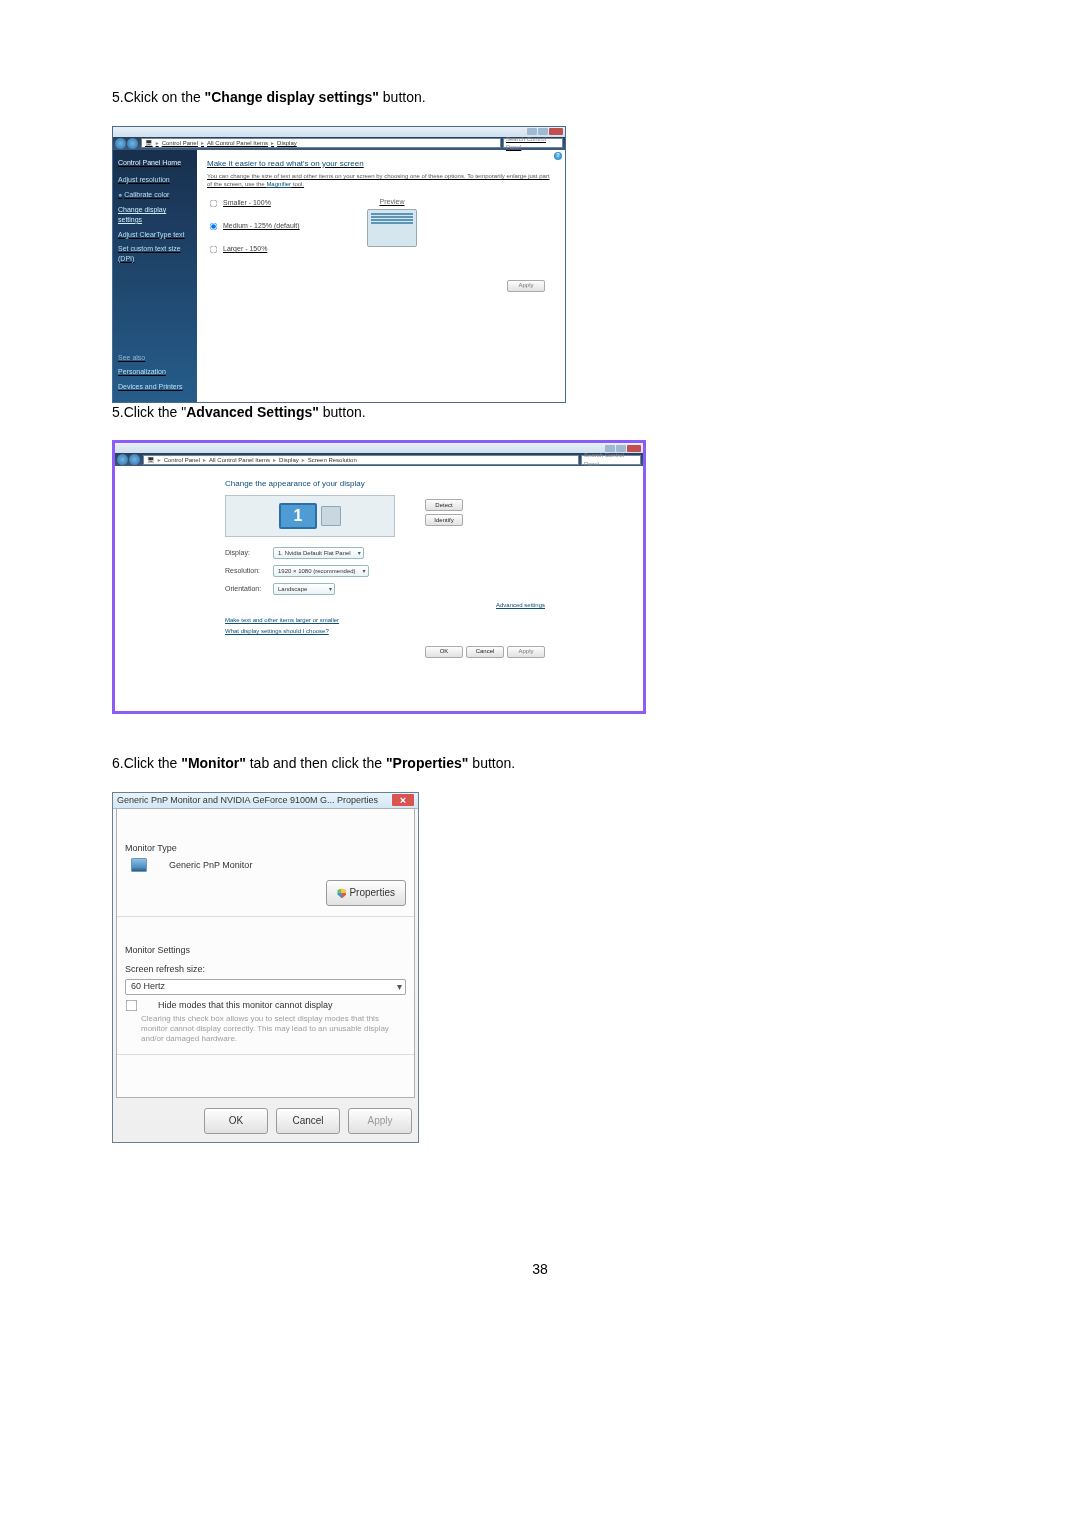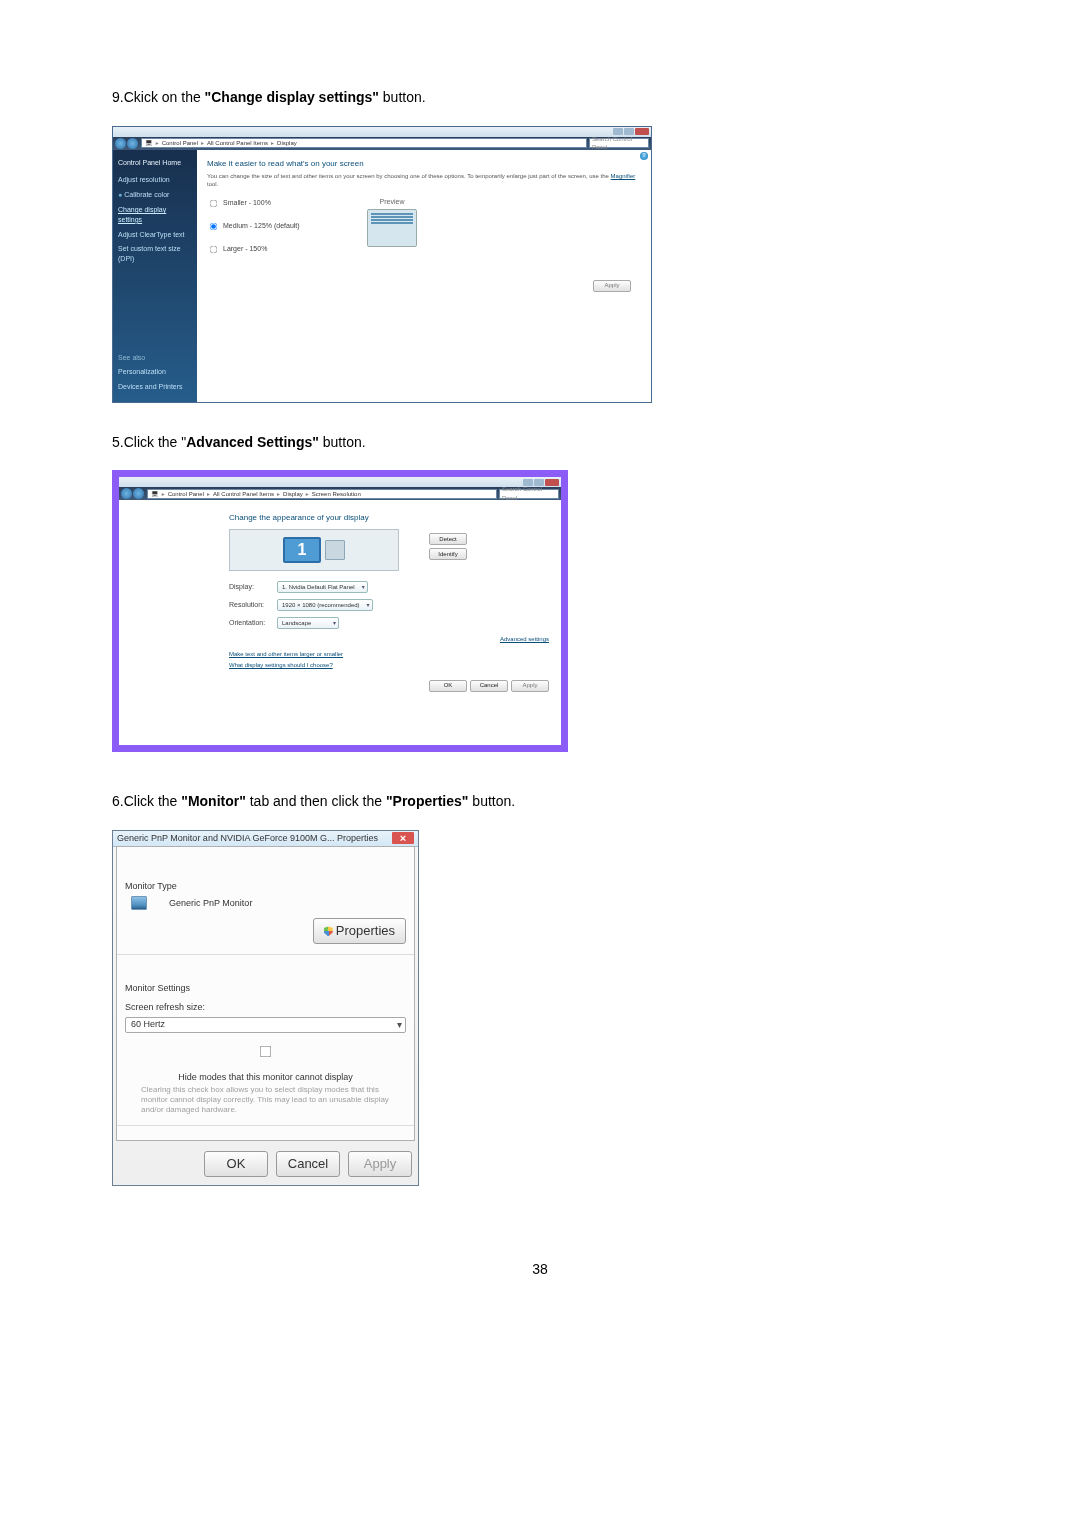--- a/index.html
+++ b/index.html
@@ -15,26 +15,26 @@
     padding: 88px 112px 0 112px;
     font-size: 14px;
     line-height: 1.4;
   }
   .step {
     margin-bottom: 18px;
   }
   .step b { font-weight: bold; }
   
   .shot1 {
-    width: 540px;
+    width: 454px;
     border: 1px solid #4a6b8e;
     font-size: 7px;
     font-family: "Segoe UI", Arial, sans-serif;
     background: #fff;
-    margin-bottom: 30px;
+    text-decoration: underline;
   }
   .win-chrome {
     height: 10px;
     background: linear-gradient(#e9f0f6, #cfe0ee);
     display: flex;
     justify-content: flex-end;
     align-items: center;
     padding-right: 2px;
     gap: 1px;
   }
@@ -159,22 +159,22 @@
     background: linear-gradient(#fdfdfd, #e1e1e1);
     border: 1px solid #aaa;
     border-radius: 2px;
     font-size: 6px;
     color: #777;
     padding: 0 6px;
   }
   .btn-s.en { color: #222; }
   
   .shot2 {
-    width: 456px;
-    border: 7px solid #8b5cf6;
+    width: 534px;
+    border: 3px solid #8b5cf6;
     font-size: 7px;
     font-family: "Segoe UI", Arial, sans-serif;
     background: #fff;
     margin-bottom: 40px;
   }
   .shot2-body {
     min-height: 245px;
     padding: 12px 0 0 0;
     position: relative;
   }
@@ -345,21 +345,21 @@
     display: flex;
     justify-content: flex-end;
     margin-top: 6px;
   }
   .btn3 {
     height: 18px;
     min-width: 64px;
     border: 1px solid #9a9a9a;
     border-radius: 3px;
     background: linear-gradient(#fefefe, #e1e1e1);
-    font-size: 13px;
+    font-size: 10px;
     display: inline-flex;
     align-items: center;
     justify-content: center;
     color: #333;
     padding: 12px 10px;
     gap: 3px;
     cursor: pointer;
   }
   .btn3.disabled { color: #999; }
   .btn3 .shield {
@@ -388,23 +388,22 @@
     position: absolute;
     right: 3px;
     color: #555;
     font-size: 10px;
   }
   .combo3.full { width: 100%; margin-top: 3px; }
   .combo3.narrow { width: 102px; margin-top: 3px; }
   .chk-row {
     display: flex;
     align-items: center;
-    gap: 13px;
-    margin-top: 12px;
-    flex-direction: column;
+    gap: 20px;
+    margin-top: 4px;
   }
   .chk-row input { transform: scale(.9); }
   .note3 { color: #a0a0a0; font-size: 8px; margin-top: 2px; line-height: 1.25; margin-left: 16px; }
   .dlg-buttons {
     display: flex;
     justify-content: flex-end;
     gap: 8px;
     padding: 6px 6px 8px;
   }
   
@@ -416,21 +415,21 @@
     text-align: center;
     font-size: 14px;
   }
 </style>
 </head>
 <body>
 
 <div class="page">
 
   <p class="step">
-    <span>9.Ckick on the </span><b>"Change display settings"</b><span> button.</span>
+    <span>5.Ckick on the </span><b>"Change display settings"</b><span> button.</span>
   </p>
 
   <div class="shot1">
     <div class="win-chrome">
       <span class="cbtn"></span>
       <span class="cbtn"></span>
       <span class="cbtn close"></span>
     </div>
     <div class="navbar">
       <span class="navbtn"></span>

